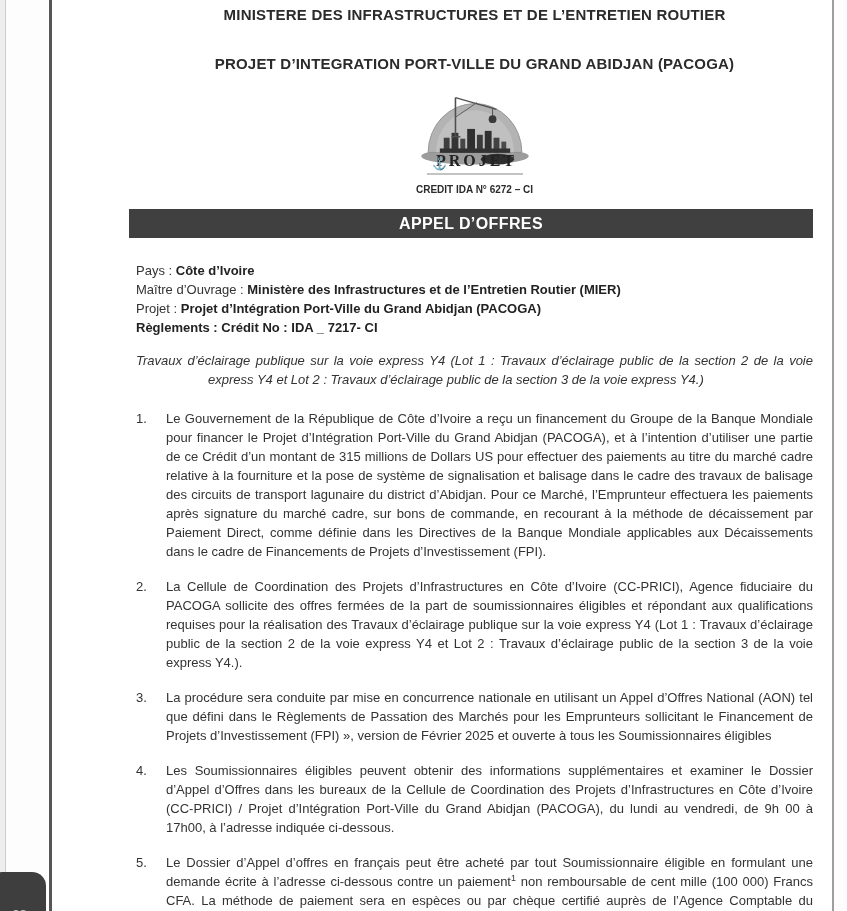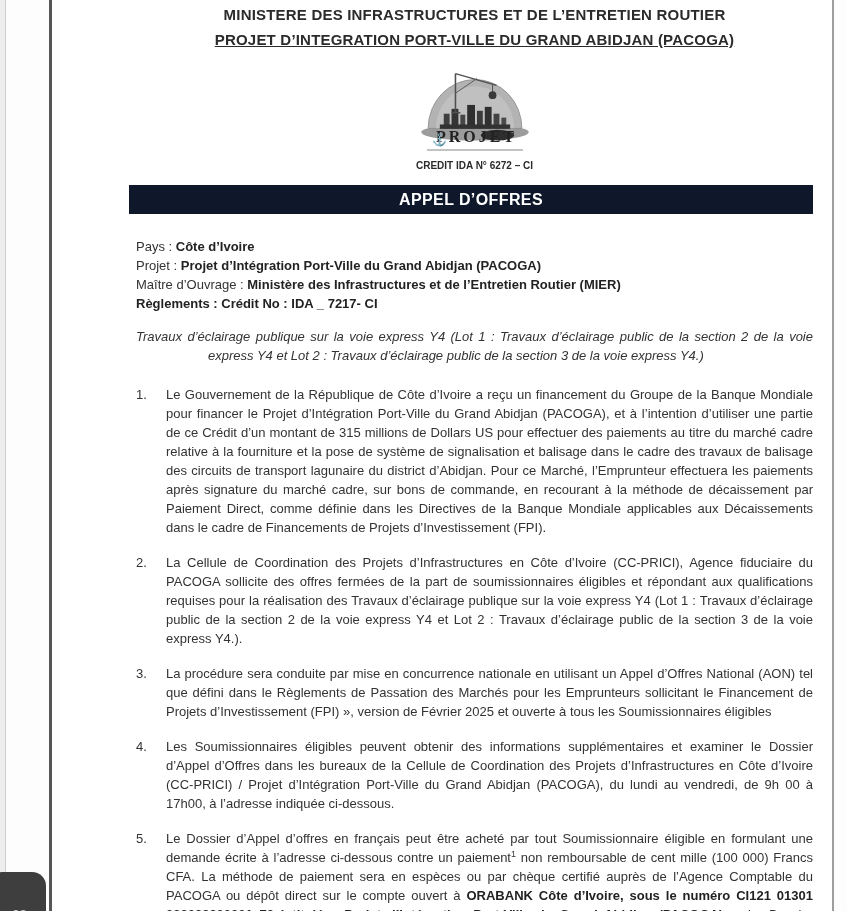--- a/index.html
+++ b/index.html
@@ -20,21 +20,21 @@
     width: 785px; min-height: 911px;
     background: #ffffff;
     border-left: 3px solid #565656;
     border-right: 2px solid #9e9e9e;
     padding: 6px 19px 30px 84px;
   }
   .hdr-line {
     text-align: center; font-weight: bold; font-size: 15px;
     color: #2b2b2b; letter-spacing: 0.2px;
   }
-  .hdr-line.second { margin-top: 8px; text-decoration: underline; }
+  .hdr-line.second { margin-top: 32px; }
   .logo-wrap { margin-top: 12px; text-align: center; line-height: 0; }
   .logo-wrap svg { display: inline-block; }
   .logo-caption {
     position: relative; margin-top: -16px;
     text-align: center; line-height: 18px;
     font-family: "Liberation Serif", serif;
     font-weight: bold; font-size: 16px; letter-spacing: 3px; color: #222;
   }
   .logo-caption .anchor {
     font-size: 12px; letter-spacing: 0; margin-right: -11px;
@@ -111,26 +111,26 @@
       <line x1="40" y1="34" x2="62" y2="19" stroke="#5a5a5a" stroke-width="1"></line>
       <line x1="78" y1="25" x2="78" y2="33" stroke="#4f4f4f" stroke-width="1"></line>
       <circle cx="78" cy="36" r="4" fill="#3a3a3a"></circle>
     </svg>
   </div>
   <div class="logo-caption"><span class="anchor">⚓</span><span>PROJET</span></div>
   <div class="logo-subtext"></div>
 
   <div class="credit-line">CREDIT IDA N° 6272 – CI</div>
 
-  <div class="banner" style="background: #0f172a; color: rgb(255, 255, 255);">APPEL D’OFFRES</div>
+  <div class="banner" style="background: #404040; color: rgb(255, 255, 255);">APPEL D’OFFRES</div>
 
   <div class="meta-block">
       <div><span>Pays : </span><b>Côte d’Ivoire</b></div>
+      <div><span>Maître d’Ouvrage : </span><b>Ministère des Infrastructures et de l’Entretien Routier (MIER)</b></div>
       <div><span>Projet : </span><b>Projet d’Intégration Port-Ville du Grand Abidjan (PACOGA)</b></div>
-      <div><span>Maître d’Ouvrage : </span><b>Ministère des Infrastructures et de l’Entretien Routier (MIER)</b></div>
       <div><b>Règlements : </b><b>Crédit No : IDA _ 7217- CI</b></div>
     </div>
 
   <div class="subject">Travaux d’éclairage publique sur la voie express Y4 (Lot 1 : Travaux d’éclairage public de la section 2 de la voie express Y4 et Lot 2 : Travaux d’éclairage public de la section 3 de la voie express Y4.)</div>
 
   <div class="numbered-list">
       <div class="list-item">
         <span class="num">1.</span>
         <div class="itext"><span>Le Gouvernement de la République de Côte d’Ivoire a reçu un financement du Groupe de la Banque Mondiale pour financer le Projet d’Intégration Port-Ville du Grand Abidjan (PACOGA), et à l’intention d’utiliser une partie de ce Crédit d’un montant de 315 millions de Dollars US pour effectuer des paiements au titre du marché cadre relative à la fourniture et la pose de système de signalisation et balisage dans le cadre des travaux de balisage des circuits de transport lagunaire du district d’Abidjan. Pour ce Marché, l’Emprunteur effectuera les paiements après signature du marché cadre, sur bons de commande, en recourant à la méthode de décaissement par Paiement Direct, comme définie dans les Directives de la Banque Mondiale applicables aux Décaissements dans le cadre de Financements de Projets d’Investissement (FPI).</span></div>
       </div>

